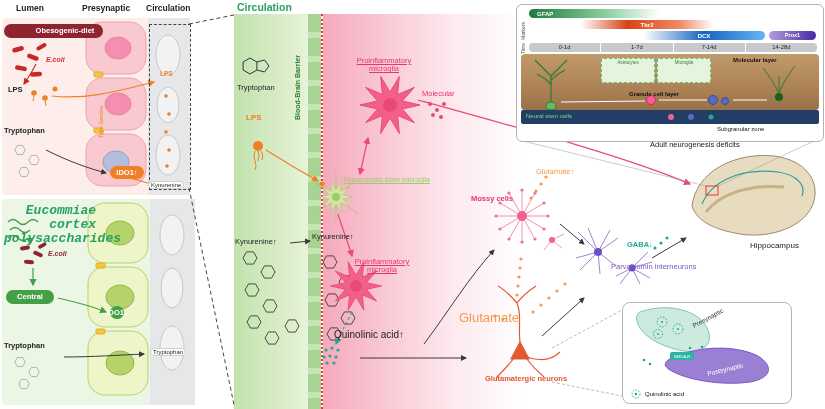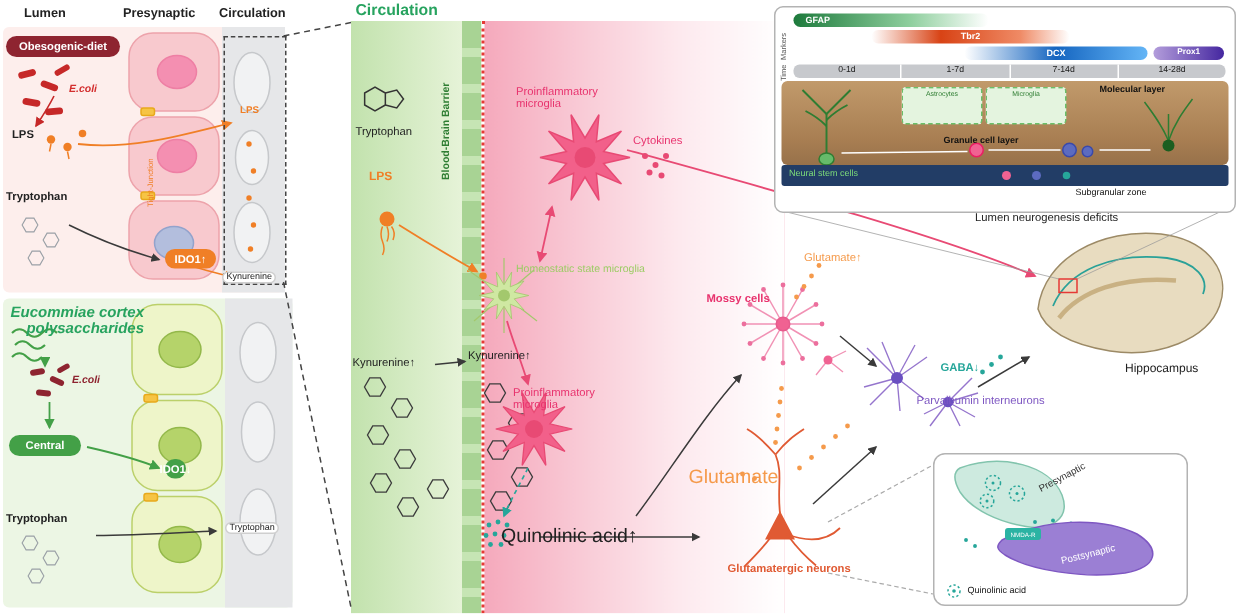--- a/index.html
+++ b/index.html
@@ -1,20 +1,20 @@
 <!DOCTYPE html>
 <html><head>
 <meta charset="utf-8">
 <style>
   html,body{margin:0;padding:0;background:#fff;}
   .canvas{position:relative;width:825px;height:409px;background:#fff;overflow:hidden;
           font-family:"Liberation Sans",sans-serif;}
   .abs{position:absolute;}
   .lbl{position:absolute;z-index:2;line-height:1.08;color:#222;white-space:pre-line;}
-  .b{font-weight:bold;text-align:right;} .i{font-style:italic;} .ctr{text-align:left;}
+  .b{font-weight:bold;text-align:right;} .i{font-style:italic;} .ctr{text-align:center;text-decoration:underline;}
   .c-mag{color:#e8336e;} .c-crim{color:#d4145a;} .c-grn{color:#27a35f;} .c-dgrn{color:#2e7d32;}
   .c-lgrn{color:#9ccc65;} .c-org{color:#f07f26;} .c-lorg{color:#f59a4b;} .c-teal{color:#26a69a;}
   .c-pur{color:#7e57c2;} .c-red{color:#d32f2f;} .c-maroon{color:#8e2430;} .c-rust{color:#e05a33;}
   .pill{position:absolute;z-index:2;color:#fff;font-weight:bold;display:flex;align-items:center;
         justify-content:center;border-radius:8px;font-size:7.5px;line-height:1;}
   .chip{background:#fff;border:1px solid #cfcfcf;border-radius:5px;padding:0 2px;}
   .vtext{writing-mode:vertical-rl;transform:rotate(180deg);}
   .inset{position:absolute;background:#fff;border:1px solid #b3b3b3;z-index:3;}
   .bar{position:absolute;height:9px;border-radius:5px;display:flex;align-items:center;}
   .bar span{font-size:6px;color:#fff;font-weight:bold;line-height:1;}
@@ -338,55 +338,55 @@
     <g stroke="#aaa" stroke-width="0.8" stroke-dasharray="3 2" fill="none">
       <path d="M552,348 L622,310"></path>
       <path d="M552,382 L622,396"></path>
     </g>
   </svg>
 
   <span class="lbl b" style="left:16px;top:4px;font-size:8.5px;">Lumen</span>
   <span class="lbl b" style="left:82px;top:4px;font-size:8.5px;">Presynaptic</span>
   <span class="lbl b" style="left:146px;top:4px;font-size:8.5px;">Circulation</span>
 
-  <div class="pill" style="left:4px;top:24px;width:76px;height:14px;background:#8e2430;">Obesogenic-diet</div>
+  <div class="pill" style="left:4px;top:24px;width:76px;height:14px;background:#8e2430;padding-left:23px;">Obesogenic-diet</div>
   <span class="lbl b i c-red" style="left:46px;top:56px;font-size:7px;">E.coli</span>
   <span class="lbl b" style="left:8px;top:86px;font-size:7.5px;">LPS</span>
   <span class="lbl b" style="left:4px;top:127px;font-size:7.5px;">Tryptophan</span>
   <span class="lbl vtext c-org" style="left:99px;top:92px;height:46px;font-size:5.2px;">Tight-Junction</span>
   <div class="pill" style="left:110px;top:166px;width:34px;height:13px;background:#f07f26;">IDO1↑</div>
   <span class="lbl b c-org" style="left:160px;top:70px;font-size:6.5px;">LPS</span>
   <span class="lbl chip" style="left:148px;top:181px;font-size:6px;">Kynurenine</span>
 
-  <span class="lbl b i c-grn" style="left:4px;top:204px;width:92px;font-size:10px;">Eucommiae cortex polysaccharides</span>
+  <span class="lbl b i c-grn" style="left:4px;top:204px;width:92px;font-size:13px;font-family:Liberation Mono, monospace;">Eucommiae cortex polysaccharides</span>
   <span class="lbl b i c-maroon" style="left:48px;top:250px;font-size:7px;">E.coli</span>
   <div class="pill" style="left:6px;top:290px;width:48px;height:14px;background:#43a047;">Central</div>
   <div class="pill" style="left:110px;top:306px;width:14px;height:13px;background:#43a047;">IDO1↓</div>
   <span class="lbl b" style="left:4px;top:342px;font-size:7.5px;">Tryptophan</span>
   <span class="lbl chip" style="left:150px;top:348px;font-size:6px;">Tryptophan</span>
 
   <span class="lbl b c-grn" style="left:237px;top:2px;font-size:10.5px;">Circulation</span>
   <span class="lbl vtext c-dgrn b" style="left:294px;top:55px;height:115px;font-size:7px;">Blood-Brain Barrier</span>
   <span class="lbl" style="left:237px;top:84px;font-size:7.5px;">Tryptophan</span>
   <span class="lbl b c-org" style="left:246px;top:114px;font-size:8px;">LPS</span>
   <span class="lbl" style="left:235px;top:238px;font-size:7.5px;">Kynurenine↑</span>
   <span class="lbl c-mag ctr" style="left:344px;top:57px;width:80px;font-size:7.5px;">Proinflammatory microglia</span>
-  <span class="lbl c-mag" style="left:422px;top:90px;font-size:7.5px;">Cytokines</span>
+  <span class="lbl c-mag" style="left:422px;top:90px;font-size:7.5px;">Molecular</span>
   <span class="lbl c-lgrn ctr" style="left:344px;top:176px;width:86px;font-size:7px;">Homeostatic state microglia</span>
   <span class="lbl" style="left:312px;top:233px;font-size:7.5px;">Kynurenine↑</span>
   <span class="lbl c-mag ctr" style="left:342px;top:258px;width:80px;font-size:7.5px;">Proinflammatory microglia</span>
-  <span class="lbl" style="left:334px;top:350px;font-size:13px;">Quinolinic acid↑</span>
+  <span class="lbl" style="left:334px;top:330px;font-size:10px;">Quinolinic acid↑</span>
 
   <span class="lbl c-mag b" style="left:471px;top:195px;font-size:7.5px;">Mossy cells</span>
   <span class="lbl c-lorg" style="left:536px;top:168px;font-size:7.5px;">Glutamate↑</span>
   <span class="lbl c-teal b" style="left:627px;top:225px;font-size:7.5px;margin-top:16px;">GABA↓</span>
   <span class="lbl c-pur" style="left:611px;top:263px;font-size:7.5px;">Parvalbumin interneurons</span>
   <span class="lbl c-lorg" style="left:459px;top:311px;font-size:13px;">Glutamate</span>
   <span class="lbl c-rust b" style="left:485px;top:375px;font-size:7.5px;">Glutamatergic neurons</span>
-  <span class="lbl" style="left:650px;top:141px;font-size:7.5px;">Lumen neurogenesis deficits</span>
+  <span class="lbl" style="left:650px;top:141px;font-size:7.5px;">Adult neurogenesis deficits</span>
   <span class="lbl" style="left:750px;top:242px;font-size:8px;">Hippocampus</span>
 
   <div class="inset" style="left:516px;top:4px;width:306px;height:136px;border-radius:6px;">
     <span class="vax" style="left:3px;top:5px;height:30px;">Markers</span>
     <span class="vax" style="left:3px;top:36px;height:13px;">Time</span>
 
     <div class="bar" style="left:12px;top:4px;width:130px;background:linear-gradient(90deg,#1d7a3c,#8fcf9e 60%,rgba(143,207,158,0));">
       <span style="padding-left:8px;">GFAP</span>
     </div>
     <div class="bar" style="left:64px;top:15px;width:132px;justify-content:center;background:linear-gradient(90deg,rgba(216,67,21,0),#d84315 35%,#ef8a65 75%,rgba(216,67,21,0));">

